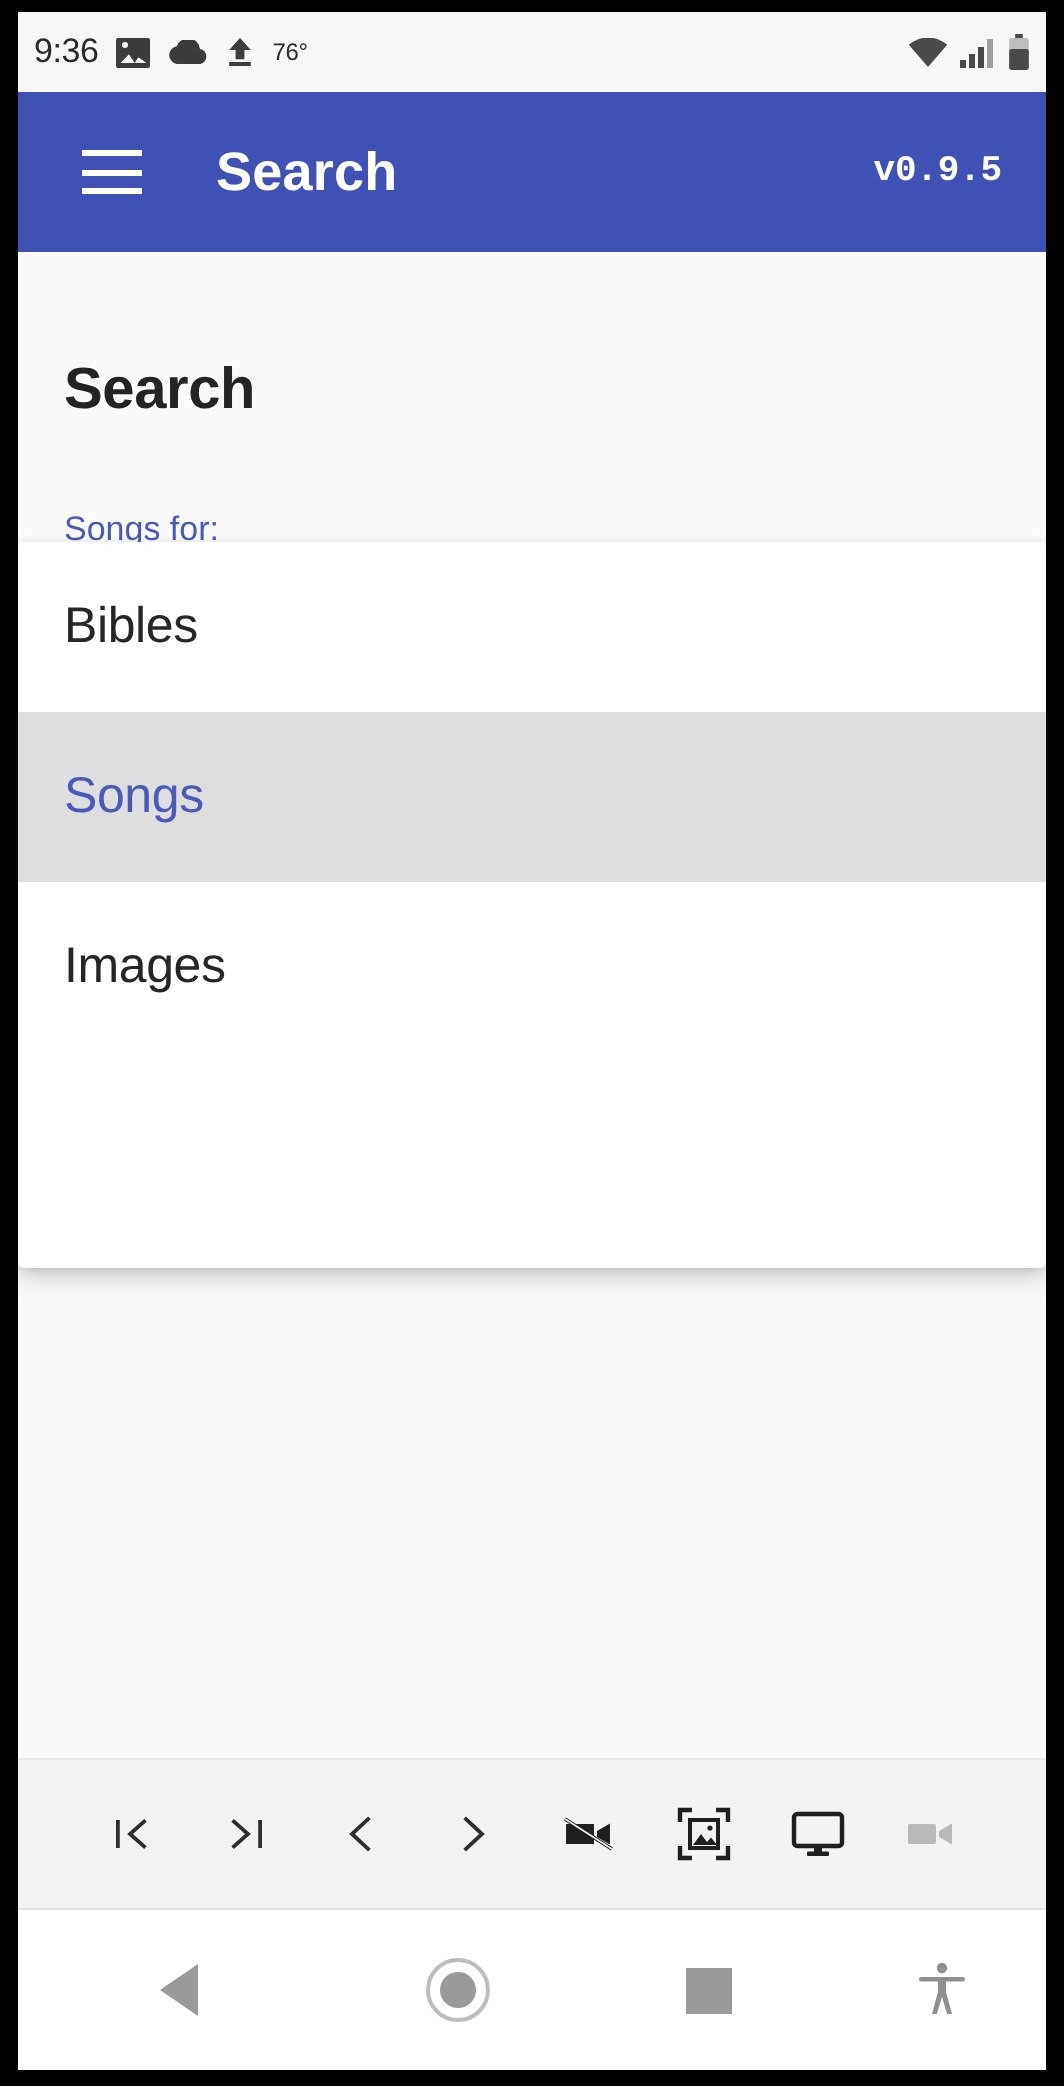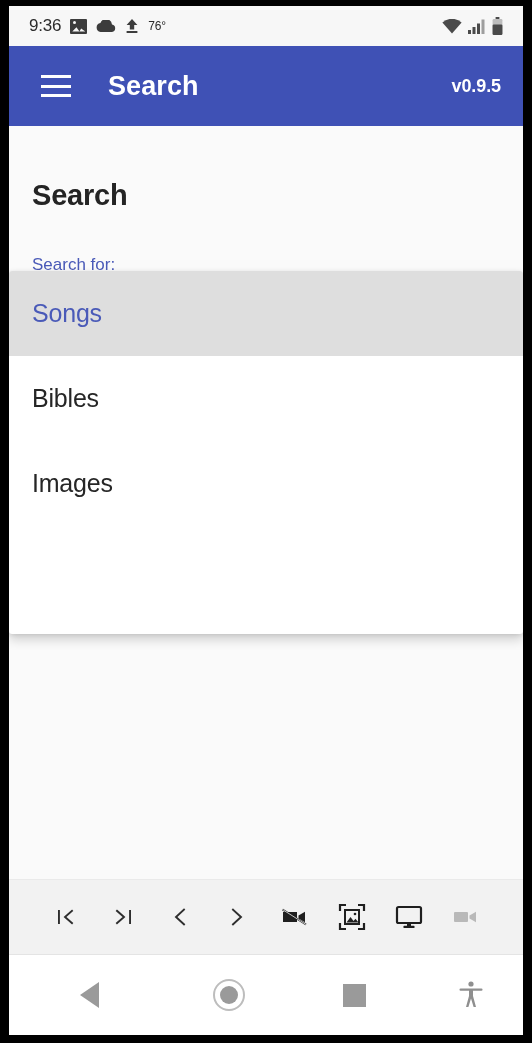--- a/index.html
+++ b/index.html
@@ -34,21 +34,21 @@
 
   
   .statusbar {
     position: absolute;
     left: 0; top: 0;
     width: 514px;
     height: 40px;
     background: #f7f7f7;
     display: flex;
     align-items: center;
-    padding: 0 20px;
+    padding: 0 8px;
     box-sizing: border-box;
   }
   .status-left {
     display: flex;
     align-items: center;
     gap: 9px;
     flex: 1;
   }
   .status-right {
     display: flex;
@@ -130,20 +130,21 @@
     font-weight: bold;
     margin-left: 37px;
     letter-spacing: 0.1px;
   }
   .appbar-spacer { flex: 1; }
   .appbar-version {
     color: #fff;
     font-size: 18px;
     font-weight: bold;
     letter-spacing: -0.1px;
+    font-family: Liberation Mono, monospace;
   }
 
   
   .page {
     position: absolute;
     left: 0;
     top: 120px;
     width: 514px;
     bottom: 0;
     background: #fafafa;
@@ -320,28 +321,28 @@
         <span></span>
         <span></span>
       </div>
       <div class="appbar-title">Search</div>
       <div class="appbar-spacer"></div>
       <div class="appbar-version">v0.9.5</div>
     </div>
 
     <div class="page">
       <div class="page-title">Search</div>
-      <div class="field-label">Search for:</div>
+      <div class="field-label">Songs for:</div>
 
       <div class="menu-panel">
+        <div class="menu-item">
+          <span>Bibles</span>
+        </div>
         <div class="menu-item selected">
           <span>Songs</span>
-        </div>
-        <div class="menu-item">
-          <span>Bibles</span>
         </div>
         <div class="menu-item">
           <span>Images</span>
         </div>
       </div>
 
       <div class="toolbar">
         <div class="tb-btn">
           <svg width="26" height="26" viewBox="0 0 26 26">
             <rect x="5" y="6" width="1.9" height="14" fill="#2e2e2e"></rect>

